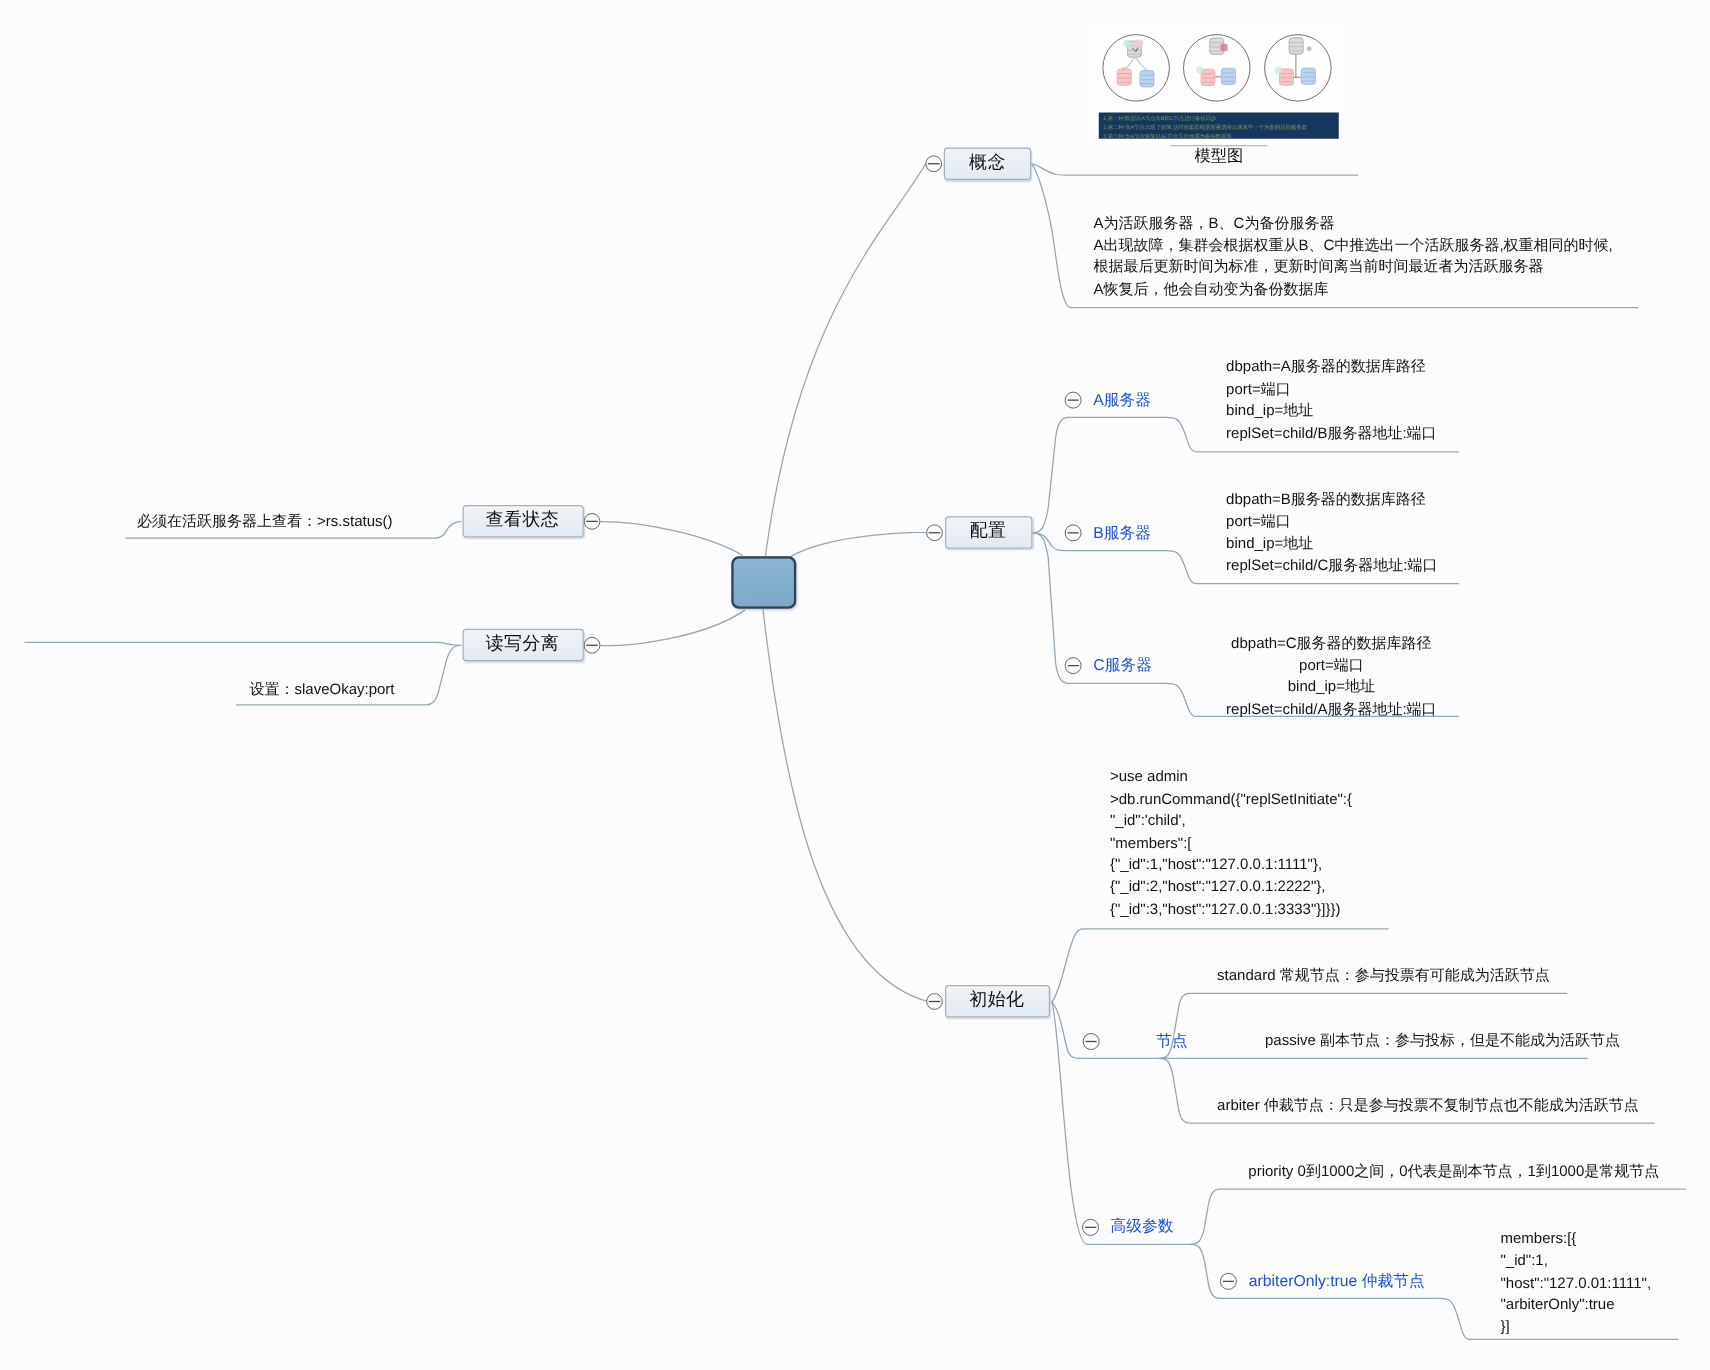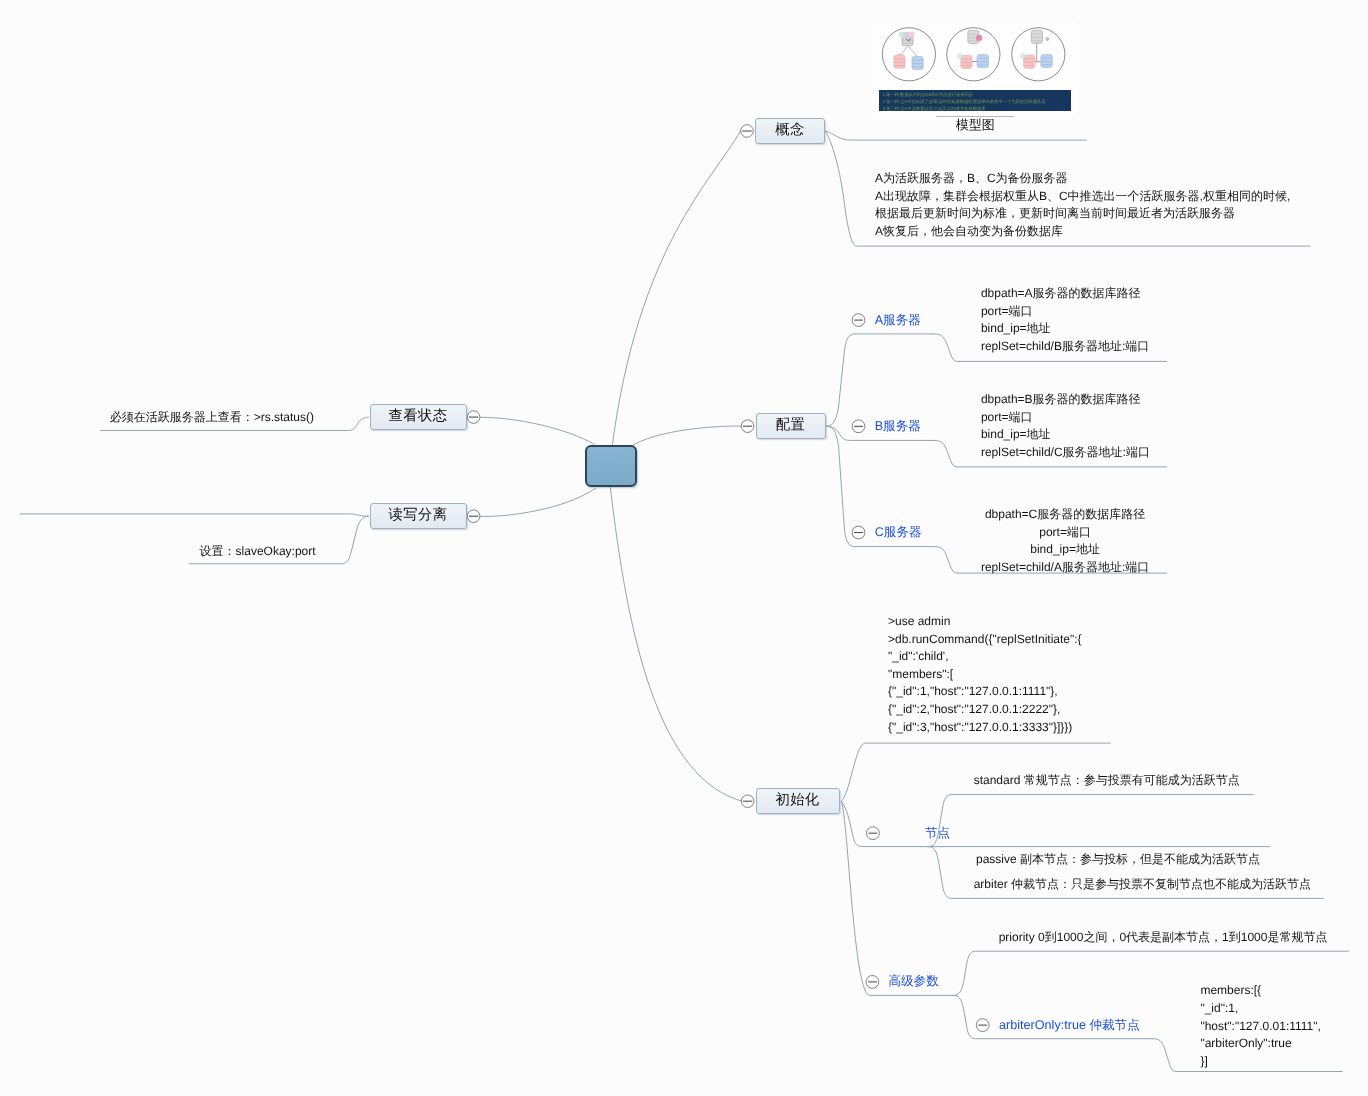--- a/index.html
+++ b/index.html
@@ -258,21 +258,21 @@
 
 <div class="abs txt" style="left:888px;top:613px;">&gt;use admin
 &gt;db.runCommand({"replSetInitiate":{
 "_id":'child',
 "members":[
 {"_id":1,"host":"127.0.0.1:1111"},
 {"_id":2,"host":"127.0.0.1:2222"},
 {"_id":3,"host":"127.0.0.1:3333"}]}})</div>
 
 <div class="abs txt" style="left:973.7px;top:772.3px;">standard 常规节点：参与投票有可能成为活跃节点</div>
-<div class="abs txt" style="left:976px;top:824.2px;margin-top:27px;">passive 副本节点：参与投标，但是不能成为活跃节点</div>
+<div class="abs txt" style="left:1012px;top:824.2px;">passive 副本节点：参与投标，但是不能成为活跃节点</div>
 <div class="abs txt" style="left:973.7px;top:876px;">arbiter 仲裁节点：只是参与投票不复制节点也不能成为活跃节点</div>
 
 <div class="abs txt" style="left:998.7px;top:928.8px;">priority 0到1000之间，0代表是副本节点，1到1000是常规节点</div>
 <div class="abs txt" style="left:1200.4px;top:982.4px;">members:[{
 "_id":1,
 "host":"127.0.01:1111",
 "arbiterOnly":true
 }]</div>
 
 <div class="abs txt r" style="left:109.7px;top:408.6px;">必须在活跃服务器上查看：&gt;rs.status()</div>

